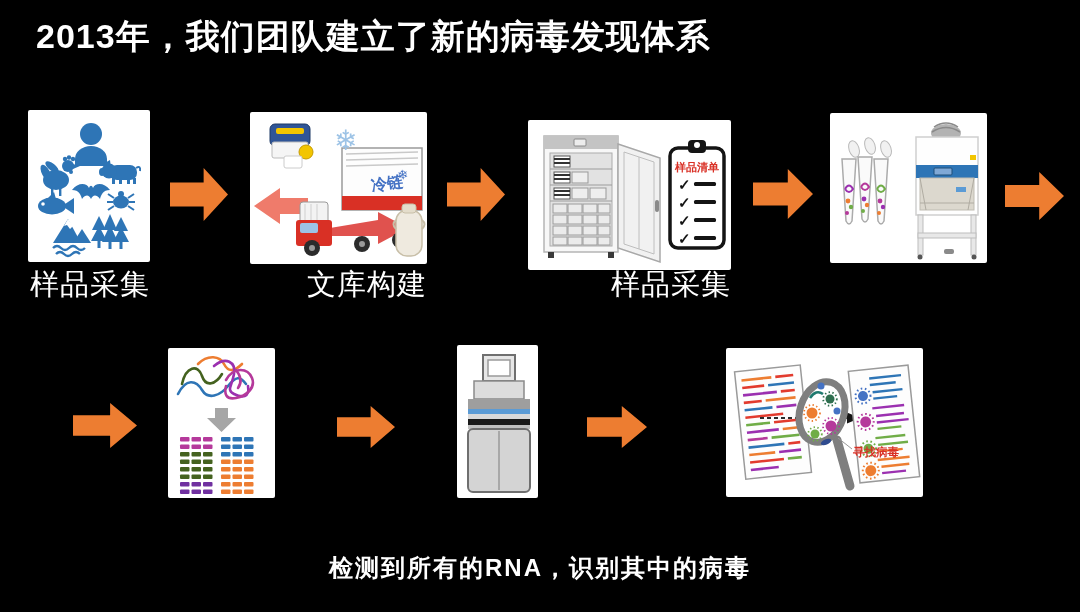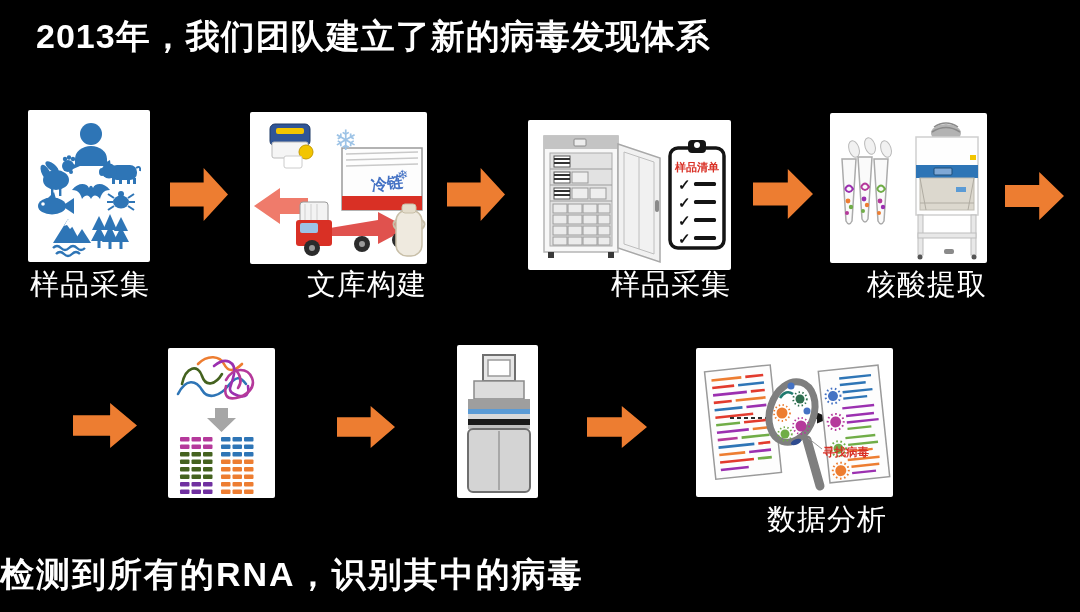--- a/index.html
+++ b/index.html
@@ -7,22 +7,22 @@
        font-family:"Liberation Sans",sans-serif;}
   .stage{position:absolute;left:0;top:0;width:1068px;height:612px;background:#000;}
   .title{position:absolute;left:36px;top:14px;font-size:34px;font-weight:bold;
          color:#fff;letter-spacing:1px;white-space:nowrap;}
   .imgbox{position:absolute;background:#fff;border-radius:2px;overflow:hidden;}
   .imgbox svg{display:block;width:100%;height:100%;}
   .step-label{position:absolute;color:#fff;font-size:29px;text-align:right;
               white-space:nowrap;letter-spacing:1px;}
   .arrow{position:absolute;}
   .arrow svg{display:block;width:100%;height:100%;}
-  .caption{position:absolute;left:0;top:552px;width:1080px;
-           color:#fff;font-size:34px;font-weight:bold;letter-spacing:2px;}
+  .caption{position:absolute;left:0;top:552px;width:1080px;text-align:center;
+           color:#fff;font-size:24px;font-weight:bold;letter-spacing:2px;}
   text{font-family:"Liberation Sans",sans-serif;}
 </style>
 </head>
 <body>
 
 <div class="stage">
 
   <div class="title">2013年，我们团队建立了新的病毒发现体系</div>
 
   <div class="imgbox" style="left:28px;top:110px;width:122px;height:152px;">
@@ -272,21 +272,20 @@
         <rect x="126" y="74" width="10" height="5" fill="#5B9BD5"></rect>
         <rect x="88" y="102" width="5" height="40" fill="#E8E8E8" stroke="#BDBDBD"></rect>
         <rect x="141" y="102" width="5" height="40" fill="#E8E8E8" stroke="#BDBDBD"></rect>
         <rect x="88" y="120" width="58" height="5" fill="#E8E8E8" stroke="#BDBDBD"></rect>
         <rect x="114" y="136" width="10" height="5" rx="2" fill="#8a8a8a"></rect>
         <circle cx="90" cy="144" r="2.5" fill="#555"></circle>
           <circle cx="144" cy="144" r="2.5" fill="#555"></circle>
       </g>
     </svg>
   </div>
-  <div class="step-label" style="left:830px;top:265px;width:157px;">核酸提取</div>
 
   <div class="arrow" style="left:1005px;top:171px;width:59px;height:50px;">
     <svg viewBox="0 0 100 100" preserveAspectRatio="none">
       <polygon points="0,28 58,28 58,2 100,50 58,98 58,72 0,72" fill="#ED7D31"></polygon>
     </svg>
   </div>
 
   <div class="arrow" style="left:73px;top:402px;width:64px;height:47px;">
     <svg viewBox="0 0 100 100" preserveAspectRatio="none">
       <polygon points="0,28 58,28 58,2 100,50 58,98 58,72 0,72" fill="#ED7D31"></polygon>
@@ -409,21 +408,21 @@
       <line x1="42" y1="86" x2="42" y2="145" stroke="#9a9a9a" stroke-width="1.5"></line>
     </svg>
   </div>
 
   <div class="arrow" style="left:587px;top:405px;width:60px;height:44px;">
     <svg viewBox="0 0 100 100" preserveAspectRatio="none">
       <polygon points="0,28 58,28 58,2 100,50 58,98 58,72 0,72" fill="#ED7D31"></polygon>
     </svg>
   </div>
 
-  <div class="imgbox" style="left:696px;top:348px;width:197px;height:149px;">
+  <div class="imgbox" style="left:726px;top:348px;width:197px;height:149px;">
     <svg viewBox="0 0 197 149">
       <g transform="rotate(-6 48 74)">
         <rect x="14" y="20" width="66" height="108" fill="#FDFDFD" stroke="#9a9a9a" stroke-width="1.5"></rect>
         <rect x="20" y="28" width="30" height="2.6" fill="#ED7D31"></rect>
           <rect x="54" y="28" width="18" height="2.6" fill="#E23B2E"></rect>
         <rect x="20" y="35.5" width="22" height="2.6" fill="#E23B2E"></rect>
           <rect x="46" y="35.5" width="26" height="2.6" fill="#2E75B6"></rect>
         <rect x="20" y="43" width="34" height="2.6" fill="#9B30B0"></rect>
           <rect x="58" y="43" width="14" height="2.6" fill="#E23B2E"></rect>
         <rect x="20" y="50.5" width="18" height="2.6" fill="#E23B2E"></rect>
@@ -487,17 +486,16 @@
         <circle cx="105" cy="78" r="5.5" fill="#B5399B"></circle>
         <circle cx="105" cy="78" r="8" fill="none" stroke="#B5399B" stroke-width="1.8" stroke-dasharray="1.4,2.4"></circle>
         <circle cx="89" cy="86" r="4.5" fill="#70AD47"></circle>
         <circle cx="89" cy="86" r="6.8" fill="none" stroke="#70AD47" stroke-width="1.8" stroke-dasharray="1.4,2.4"></circle>
         <ellipse cx="100" cy="94" rx="5.5" ry="2.6" fill="#2F4B8F" transform="rotate(-22 100 94)"></ellipse>
         <line x1="112" y1="90" x2="126" y2="101" stroke="#999" stroke-width="1"></line>
         <text x="127" y="108" font-size="11.5" font-weight="bold" fill="#D93025">寻找病毒</text>
       </g>
     </svg>
   </div>
-  <div class="step-label" style="left:690px;top:500px;width:197px;">数据分析</div>
 
   <div class="caption">检测到所有的RNA，识别其中的病毒</div>
 
 </div>
 
 </body></html>

